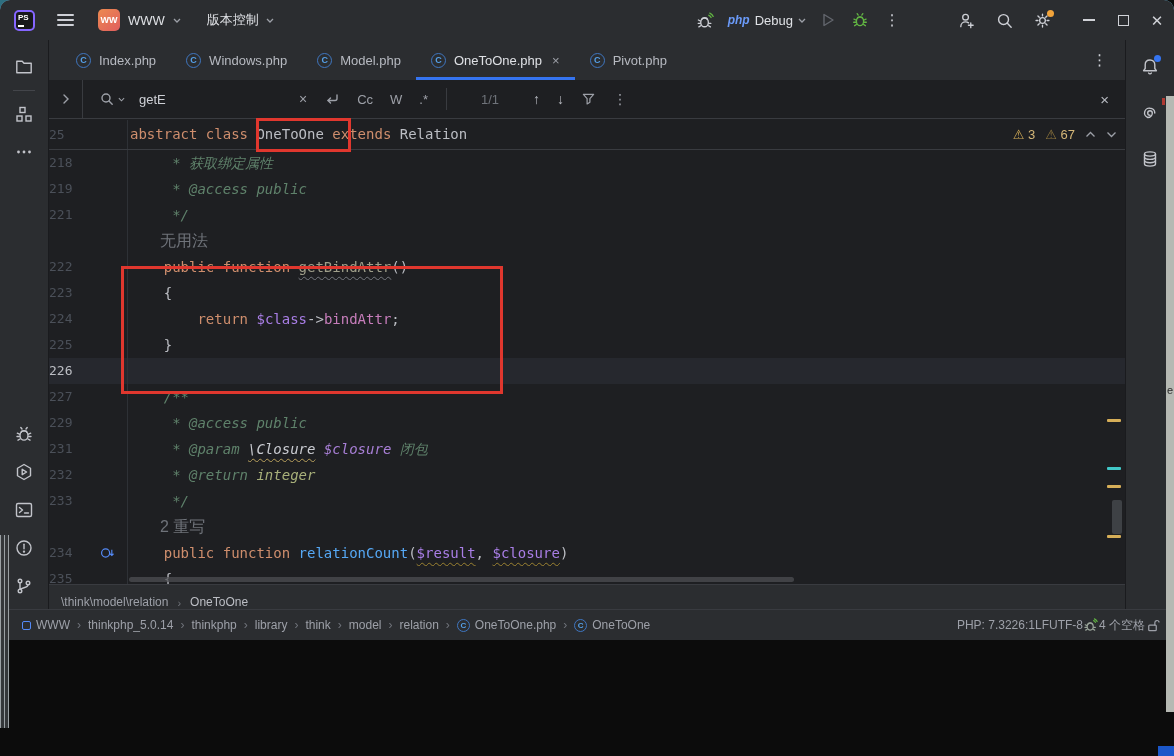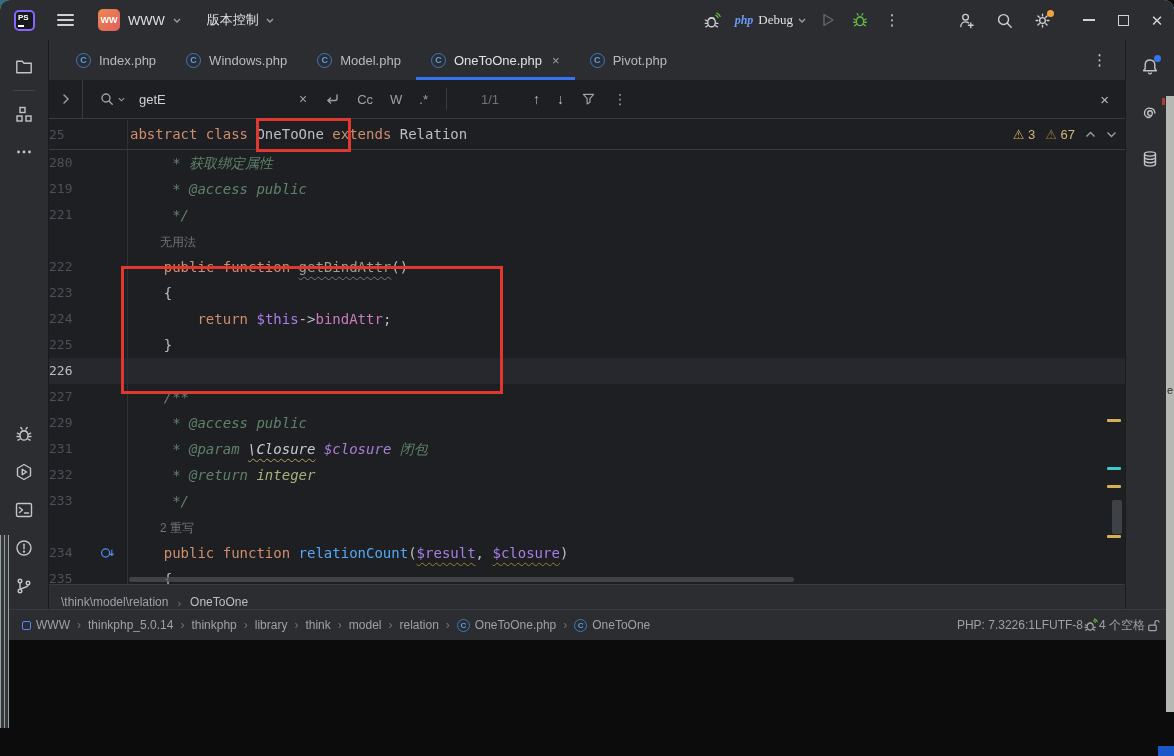--- a/index.html
+++ b/index.html
@@ -25,21 +25,21 @@
   .ps-logo .ps-u{position:absolute;left:2px;bottom:2px;width:6px;height:2px;background:#fff;}
   .hamburger{width:17px;height:12px;display:flex;flex-direction:column;justify-content:space-between;margin-left:22px;}
   .hamburger i{height:2px;background:#ced0d6;border-radius:1px;}
   .proj{display:flex;align-items:center;gap:8px;margin-left:24px;}
   .proj-badge{width:22px;height:22px;border-radius:5px;background:linear-gradient(140deg,#ec8a50,#e05e5e);
       color:#fff;font-weight:bold;font-size:9px;display:flex;align-items:center;justify-content:center;}
   .caret{width:8px;height:5px;display:inline-block;}
   .vcs{display:flex;align-items:center;gap:7px;margin-left:26px;}
   .tb-right{margin-left:auto;display:flex;align-items:center;gap:0;}
   .tb-ic{width:32px;height:30px;display:flex;align-items:center;justify-content:center;}
-  .php-debug{display:flex;align-items:center;gap:5px;margin:0 6px;font-family:Liberation Serif, serif;}
+  .php-debug{display:flex;align-items:center;gap:5px;margin:0 6px;}
   .php-word{color:#6b9bfa;font-style:italic;font-weight:bold;font-size:12px;}
   .win-btn{width:34px;height:40px;display:flex;align-items:center;justify-content:center;color:#d0d2d7;}
   .min-bar{width:12px;height:2px;background:#d0d2d7;}
   .max-box{width:11px;height:11px;border:1.7px solid #d0d2d7;box-sizing:border-box;}
   .close-x{font-size:15px;line-height:1;}
 
   
   .main{flex:1;display:flex;min-height:0;}
   .rail{width:48px;flex:0 0 48px;background:#2b2d30;display:flex;flex-direction:column;align-items:center;}
   .rail.left{padding:8px 0 4px;}
@@ -83,21 +83,21 @@
   .code{border-left:1px solid #2e3136;padding-left:2px;white-space:pre;flex:1;min-width:0;overflow:hidden;}
   .sticky .code{line-height:29px;}
   .sticky-warn{position:absolute;right:8px;top:0;bottom:0;display:flex;align-items:center;gap:10px;
       font-size:13px;color:#d5b778;font-family:"Liberation Sans",sans-serif;background:#1e1f22;padding-left:8px;}
   .warn-tri{font-size:13px;line-height:1;}
   .editor{flex:1;position:relative;overflow:hidden;background:#1e1f22;}
   .row{display:flex;height:26px;line-height:26px;font-size:14px;}
   .row.current{background:#26282e;}
   .row.current .gutter{color:#bcbec4;}
   .row .code{font-family:"DejaVu Sans Mono","Liberation Mono",monospace;}
-  .hint{font-family:"Liberation Sans",sans-serif;font-size:12px;color:#6f737a;padding-left:30px;}
+  .hint{font-family:"Liberation Sans",sans-serif;font-size:16px;color:#6f737a;padding-left:30px;}
   .override-ic{position:absolute;right:12px;top:6px;}
 
   .tk-kw{color:#cf8e6d;}
   .tk-cls{color:#bcbec4;}
   .tk-plain{color:#bcbec4;}
   .tk-doc{color:#5f826b;font-style:italic;}
   .tk-doctype{color:#a8b07a;font-style:italic;}
   .tk-docclass{color:#c9cbd1;font-style:italic;text-decoration:underline;text-decoration-style:wavy;
       text-decoration-color:#b8a05c;text-decoration-thickness:1px;text-underline-offset:4px;}
   .tk-docvar{color:#a87fd6;font-style:italic;}
@@ -368,21 +368,21 @@
             </svg>
           <svg width="11" height="7" viewBox="0 0 11 7">
               <path d="M1.5 1.5l4 4 4-4" fill="none" stroke="#9da0a8" stroke-width="1.3"></path>
             </svg>
         </div>
       </div>
 
       <div class="editor">
         <div id="lines">
             <div class="row">
-              <div class="gutter">280</div>
+              <div class="gutter">218</div>
               <div class="code mono"><span class="tk-doc">     * 获取绑定属性</span></div>
             </div>
             <div class="row">
               <div class="gutter">219</div>
               <div class="code mono"><span class="tk-doc">     * @access public</span></div>
             </div>
             <div class="row">
               <div class="gutter">221</div>
               <div class="code mono"><span class="tk-doc">     */</span></div>
             </div>
@@ -393,21 +393,21 @@
             <div class="row">
               <div class="gutter">222</div>
               <div class="code mono"><span class="tk-plain">    </span><span class="tk-kw">public function </span><span class="tk-unused">getBindAttr</span><span class="tk-plain">()</span></div>
             </div>
             <div class="row">
               <div class="gutter">223</div>
               <div class="code mono"><span class="tk-plain">    {</span></div>
             </div>
             <div class="row">
               <div class="gutter">224</div>
-              <div class="code mono"><span class="tk-plain">        </span><span class="tk-kw">return </span><span class="tk-var">$this</span><span class="tk-plain">-&gt;</span><span class="tk-field">bindAttr</span><span class="tk-plain">;</span></div>
+              <div class="code mono"><span class="tk-plain">        </span><span class="tk-kw">return </span><span class="tk-var">$class</span><span class="tk-plain">-&gt;</span><span class="tk-field">bindAttr</span><span class="tk-plain">;</span></div>
             </div>
             <div class="row">
               <div class="gutter">225</div>
               <div class="code mono"><span class="tk-plain">    }</span></div>
             </div>
             <div class="row current">
               <div class="gutter">226</div>
               <div class="code mono"></div>
             </div>
             <div class="row">

